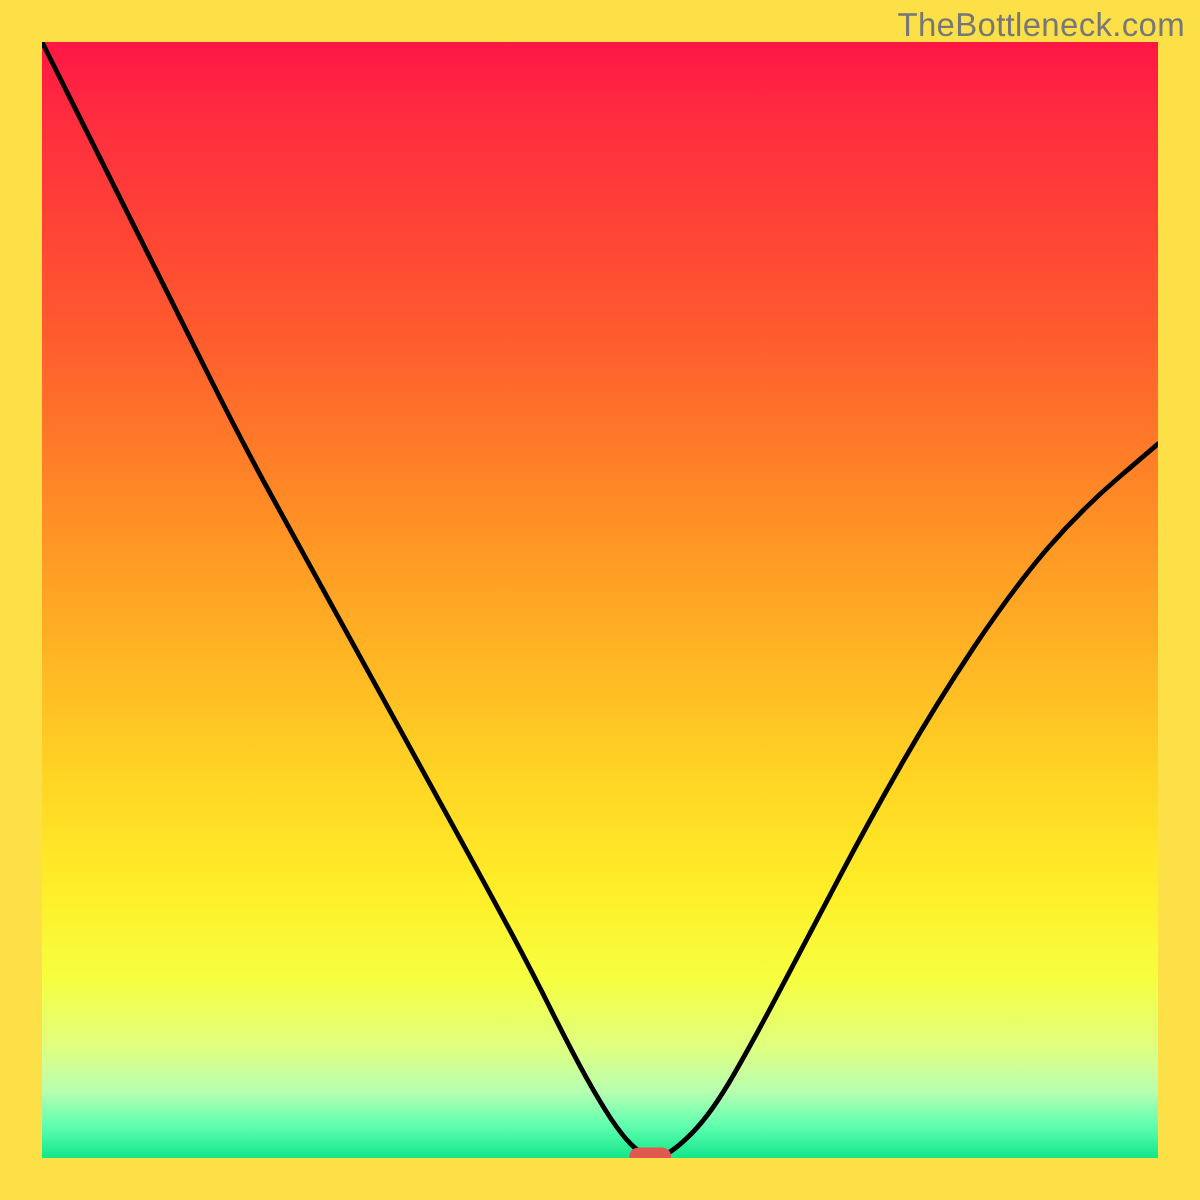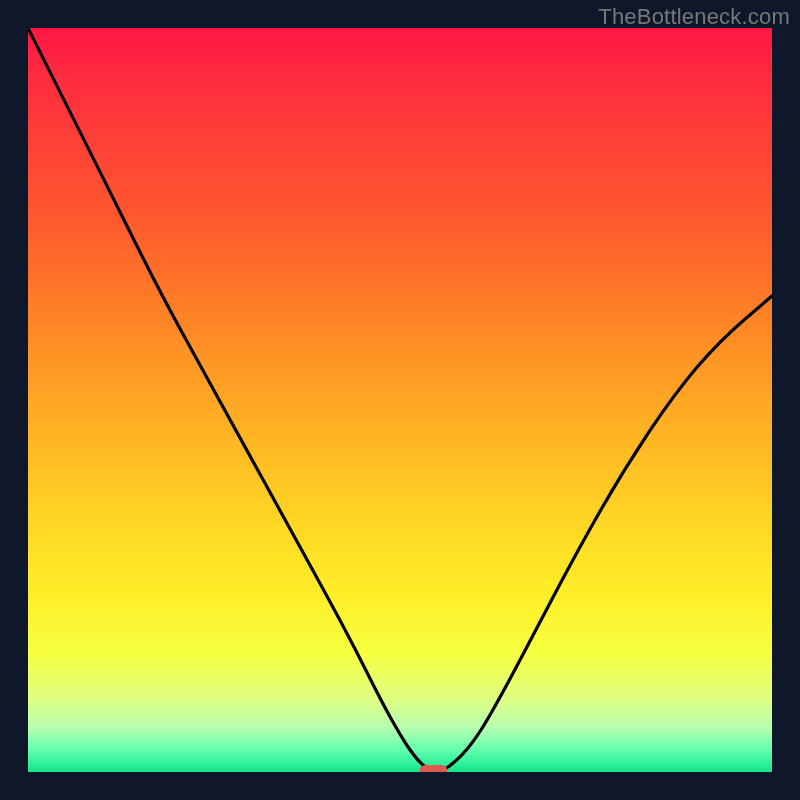--- a/index.html
+++ b/index.html
@@ -8,21 +8,21 @@
     width: 800px;
     height: 800px;
     background: #000;
     overflow: hidden;
     font-family: Arial, Helvetica, sans-serif;
   }
   .frame {
     position: relative;
     width: 800px;
     height: 800px;
-    background: #0f172a;
+    background: #fde047;
   }
   .watermark {
     position: absolute;
     top: 4px;
     right: 10px;
     color: #777;
     font-size: 22px;
     font-weight: 500;
     letter-spacing: 0.2px;
     z-index: 10;

